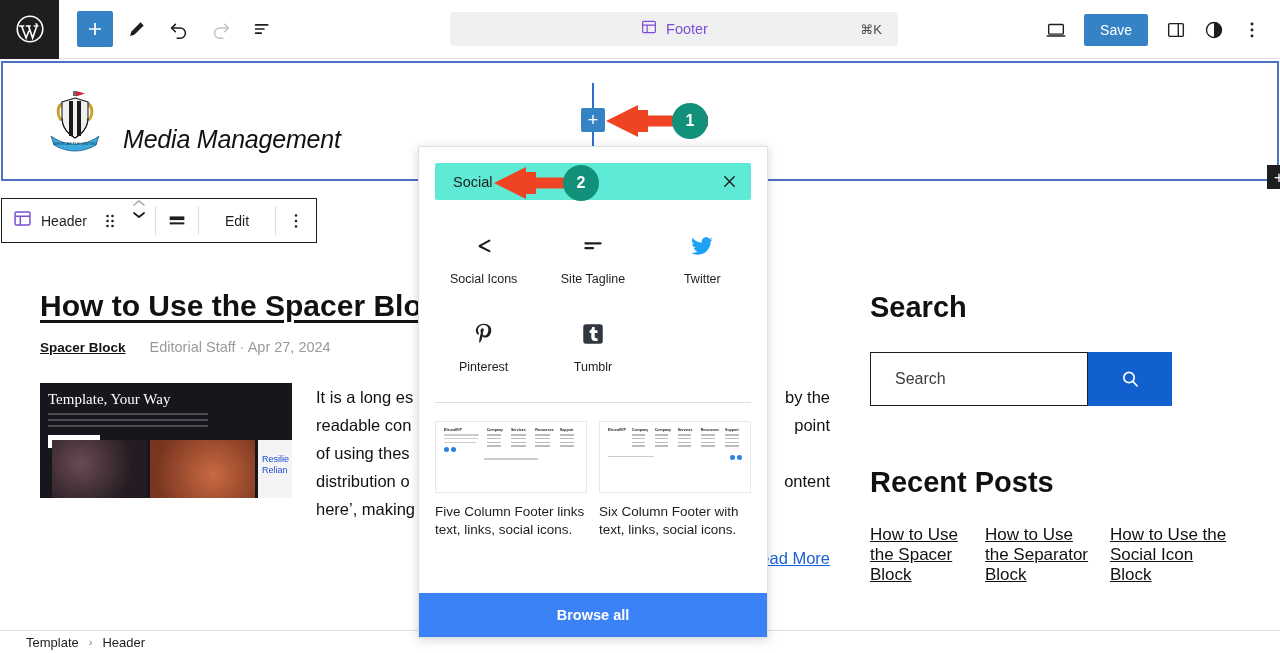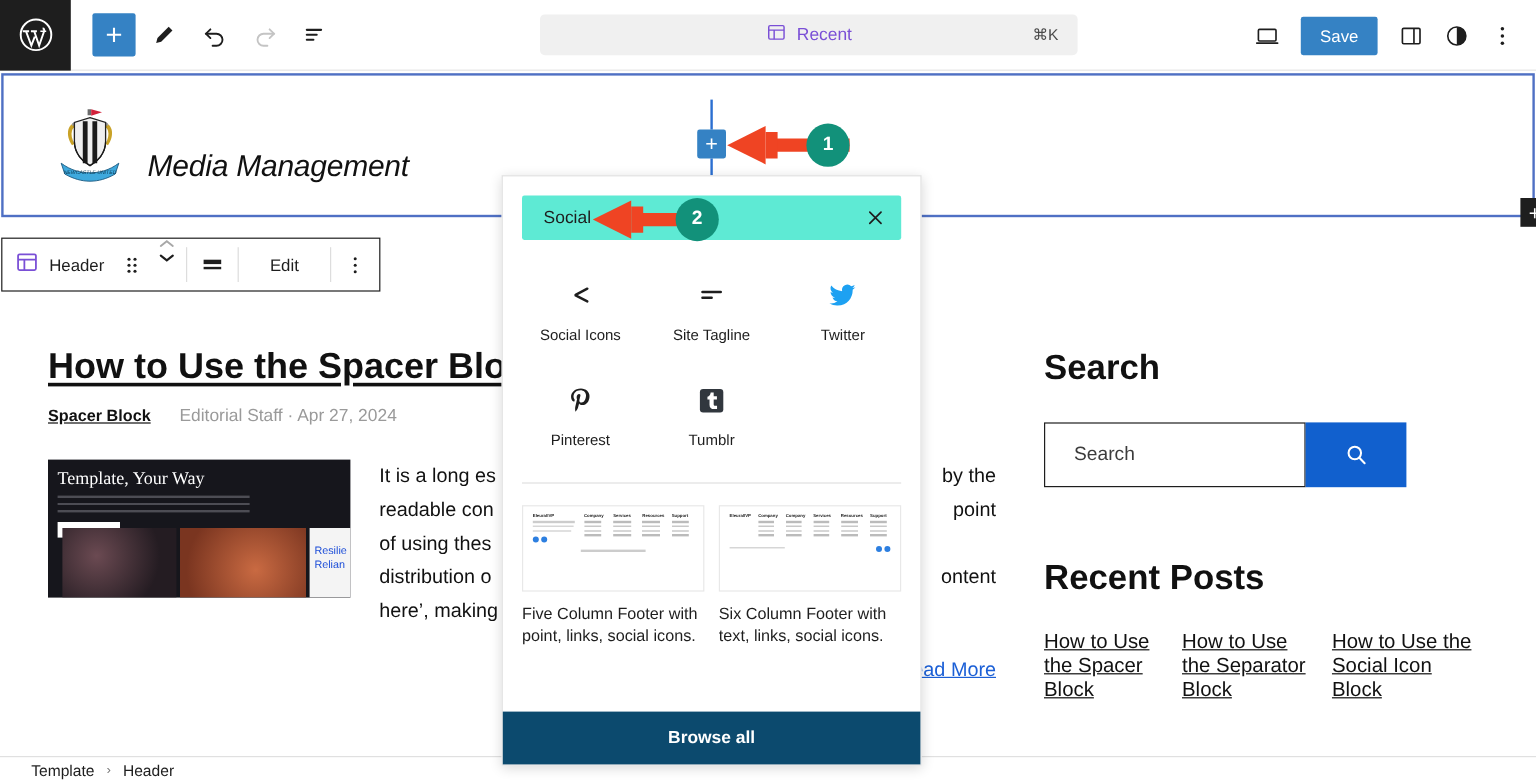--- a/index.html
+++ b/index.html
@@ -177,21 +177,21 @@
   .block-label { font-size: 12.5px; color: #1e1e1e; text-align: center; }
   .pop-divider { height: 1px; background: #e0e0e0; margin: 4px 16px 0 16px; }
   .patterns {
     display: grid; grid-template-columns: 1fr 1fr; gap: 12px;
     padding: 18px 16px 10px 16px; flex: 1; overflow: hidden;
   }
   .pattern-item { cursor: pointer; }
   .pattern-thumb { width: 100%; height: 72px; background: #fff; border: 1px solid #e8e8e8; position: relative; overflow: hidden; }
   .pattern-caption { font-size: 13.5px; color: #1e1e1e; line-height: 18px; margin-top: 10px; }
   .browse-all {
-    height: 44px; background: #0c4a6e; color: #fff;
+    height: 44px; background: #3b82f6; color: #fff;
     display: flex; align-items: center; justify-content: center;
     font-size: 14.5px; cursor: pointer; font-weight: bold;
   }
   
   .mini { position: absolute; inset: 6px 8px; }
   .mini .brandrow { display: flex; gap: 6px; font-size: 3.4px; color: #333; }
   .mini .col { flex: 1; }
   .mini .colhead { font-size: 3.6px; color: #222; font-weight: bold; margin-bottom: 2px; }
   .mini .li { height: 1.6px; background: #bbb; margin-bottom: 2.2px; width: 80%; }
   .mini .txt { height: 1.6px; background: #ccc; margin-bottom: 2.2px; }
@@ -258,21 +258,21 @@
     </div>
 
     <div class="doc-bar">
       <div class="doc-inner">
         <span>
           <svg width="18" height="18" viewBox="0 0 24 24" fill="none" stroke="#7a4fd6" stroke-width="1.6">
             <rect x="3.5" y="4.5" width="17" height="15" rx="1.5"></rect>
             <path d="M3.5 9.5h17M9.5 9.5v10"></path>
             </svg>
         </span>
-        <span class="doc-title">Recent</span>
+        <span class="doc-title">Footer</span>
       </div>
       <span class="doc-shortcut">⌘K</span>
     </div>
 
     <div class="tb-right">
       <div class="tb-btn">
         <svg width="22" height="22" viewBox="0 0 24 24" fill="none" stroke="#1e1e1e" stroke-width="1.5">
           <rect x="4" y="6" width="16" height="10.5" rx="1"></rect>
             <path d="M2.5 18.5h19" stroke-linecap="round"></path>
           </svg>
@@ -555,21 +555,21 @@
                   <div class="colhead">Support</div>
                 <div class="li"></div>
                   <div class="li"></div>
                   <div class="li"></div>
                   <div class="li"></div>
                 </div>
             </div>
             <div class="cw"></div>
           </div>
         </div>
-        <div class="pattern-caption">Five Column Footer with point, links, social icons.</div>
+        <div class="pattern-caption">Five Column Footer links text, links, social icons.</div>
       </div>
 
       <div class="pattern-item">
         <div class="pattern-thumb">
           <div class="mini">
             <div class="brandrow">
               <div class="col">
                   <div class="colhead">EleurallVP</div>
                 </div>
               <div class="col">

